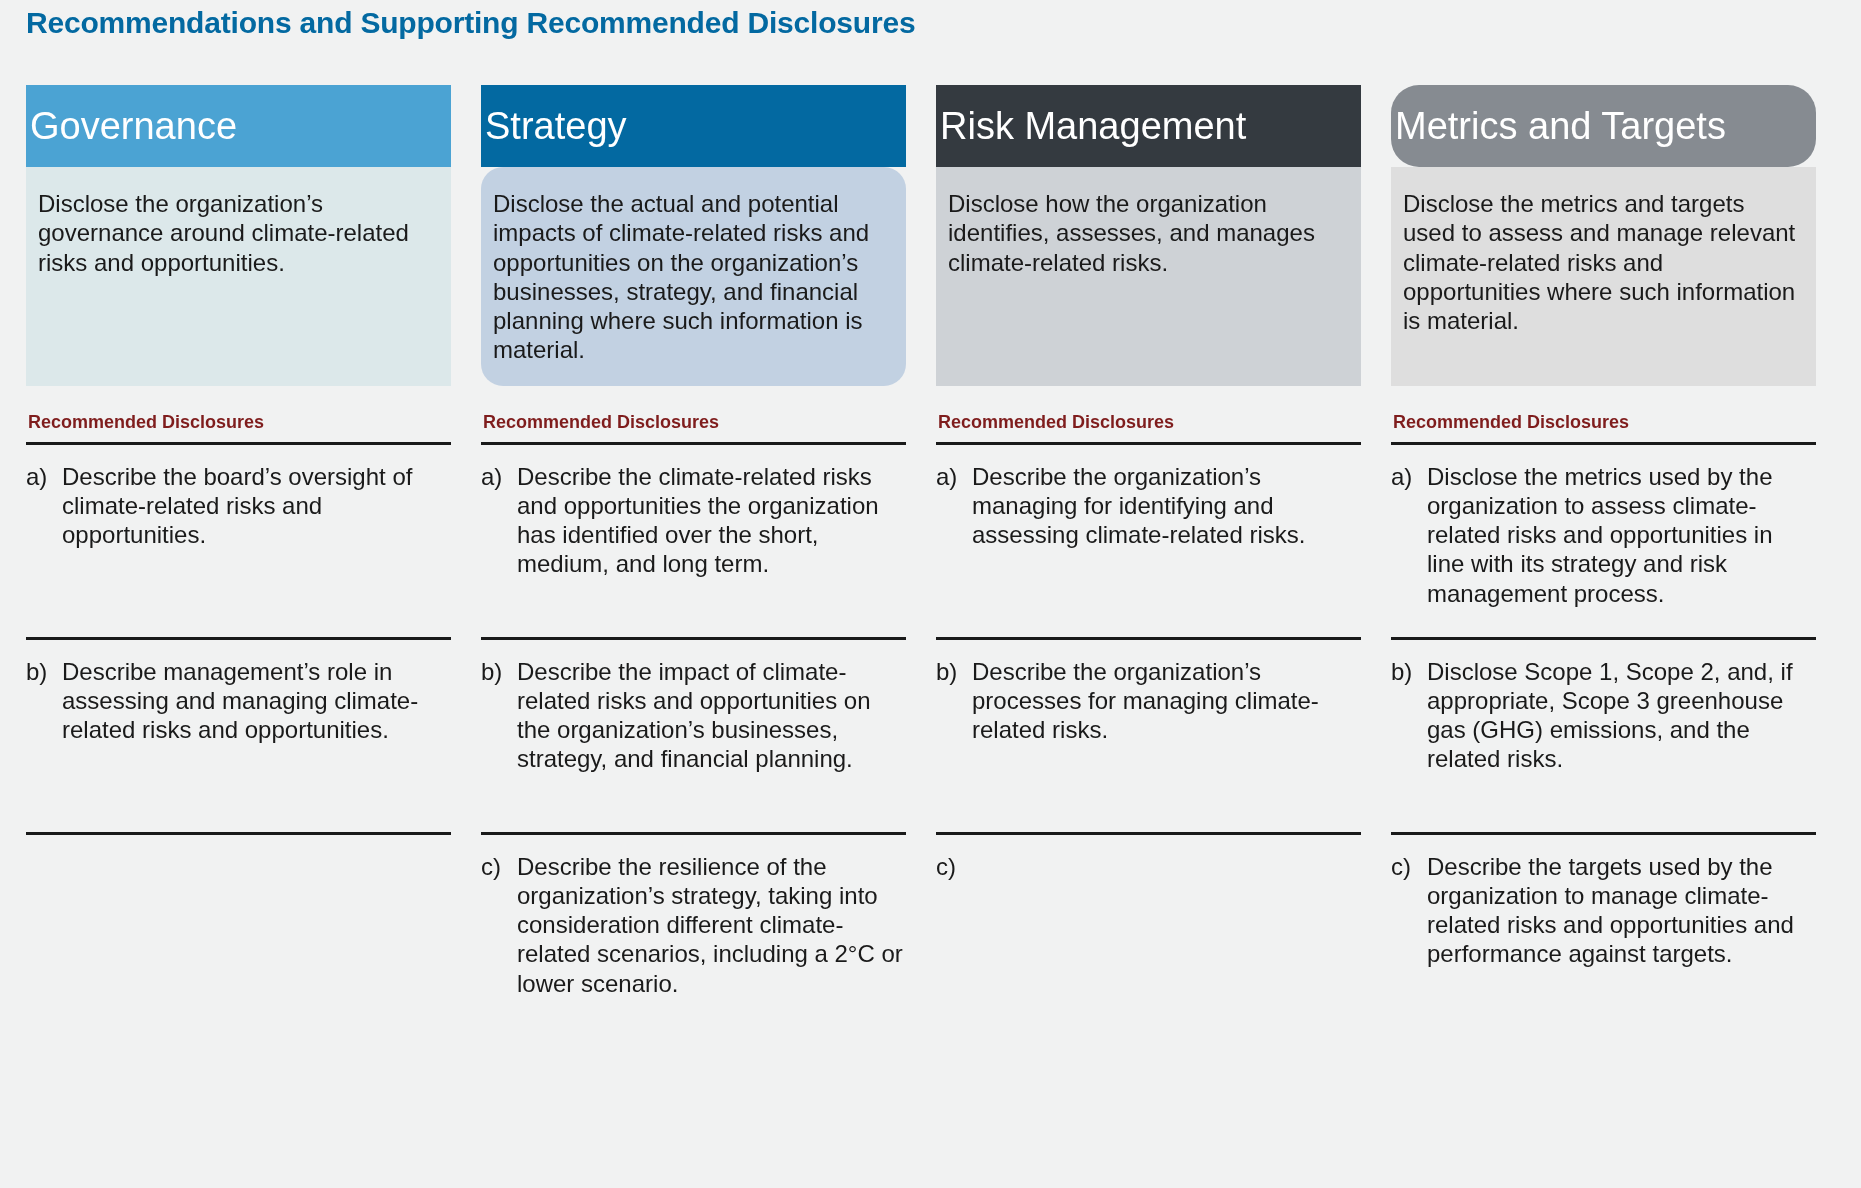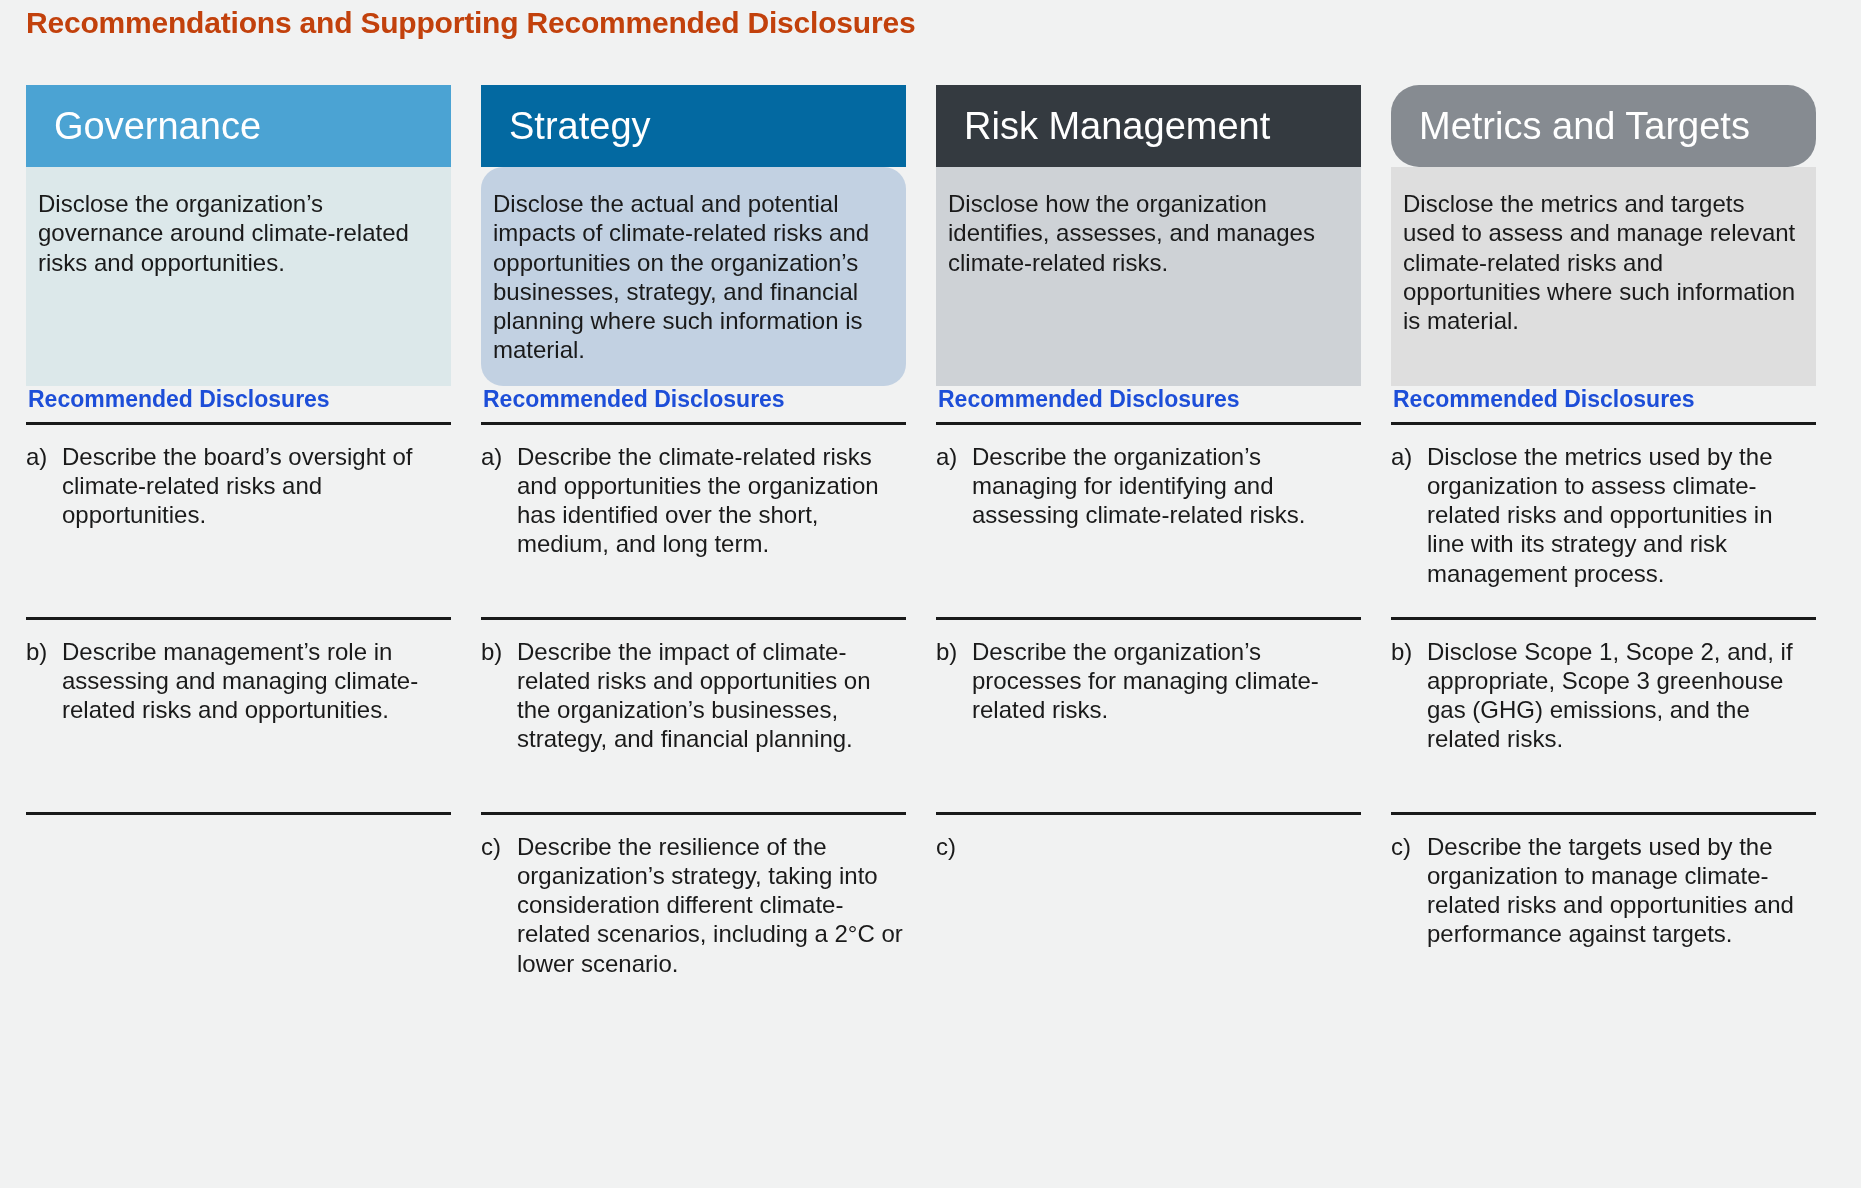--- a/index.html
+++ b/index.html
@@ -19,63 +19,64 @@
     height: 1188px;
     box-sizing: border-box;
     padding: 0;
   }
   .page-title {
     position: absolute;
     left: 26px;
     top: 6px;
     font-size: 30px;
     font-weight: bold;
-    color: #c2410c;
+    color: #0369a1;
     letter-spacing: -0.2px;
     white-space: nowrap;
   }
   .columns {
     position: absolute;
     left: 26px;
     top: 85px;
     width: 1810px;
     display: flex;
     gap: 30px;
   }
   .column {
     width: 425px;
     display: flex;
     flex-direction: column;
   }
   .col-header {
     height: 82px;
     display: flex;
     align-items: center;
-    padding: 0 28px;
+    padding: 0 4px;
     box-sizing: border-box;
   }
   .col-header-label {
     color: #FFFFFF;
     font-size: 38px;
     font-weight: normal;
     line-height: 1;
     letter-spacing: 0px;
   }
   .col-desc {
     height: 219px;
     box-sizing: border-box;
     padding: 22px 16px 10px 12px;
     font-size: 24px;
     line-height: 1.22;
     color: #1A1A1A;
   }
   .disclosures-title {
-    font-size: 23px;
+    margin-top: 26px;
+    font-size: 18px;
     font-weight: bold;
-    color: #1d4ed8;
+    color: #7f1d1d;
     padding-left: 2px;
   }
   .rule {
     height: 0;
     border-top: 3px solid #1A1A1A;
     margin-top: 9px;
   }
   .dlist {
     margin: 0;
     padding: 0;

